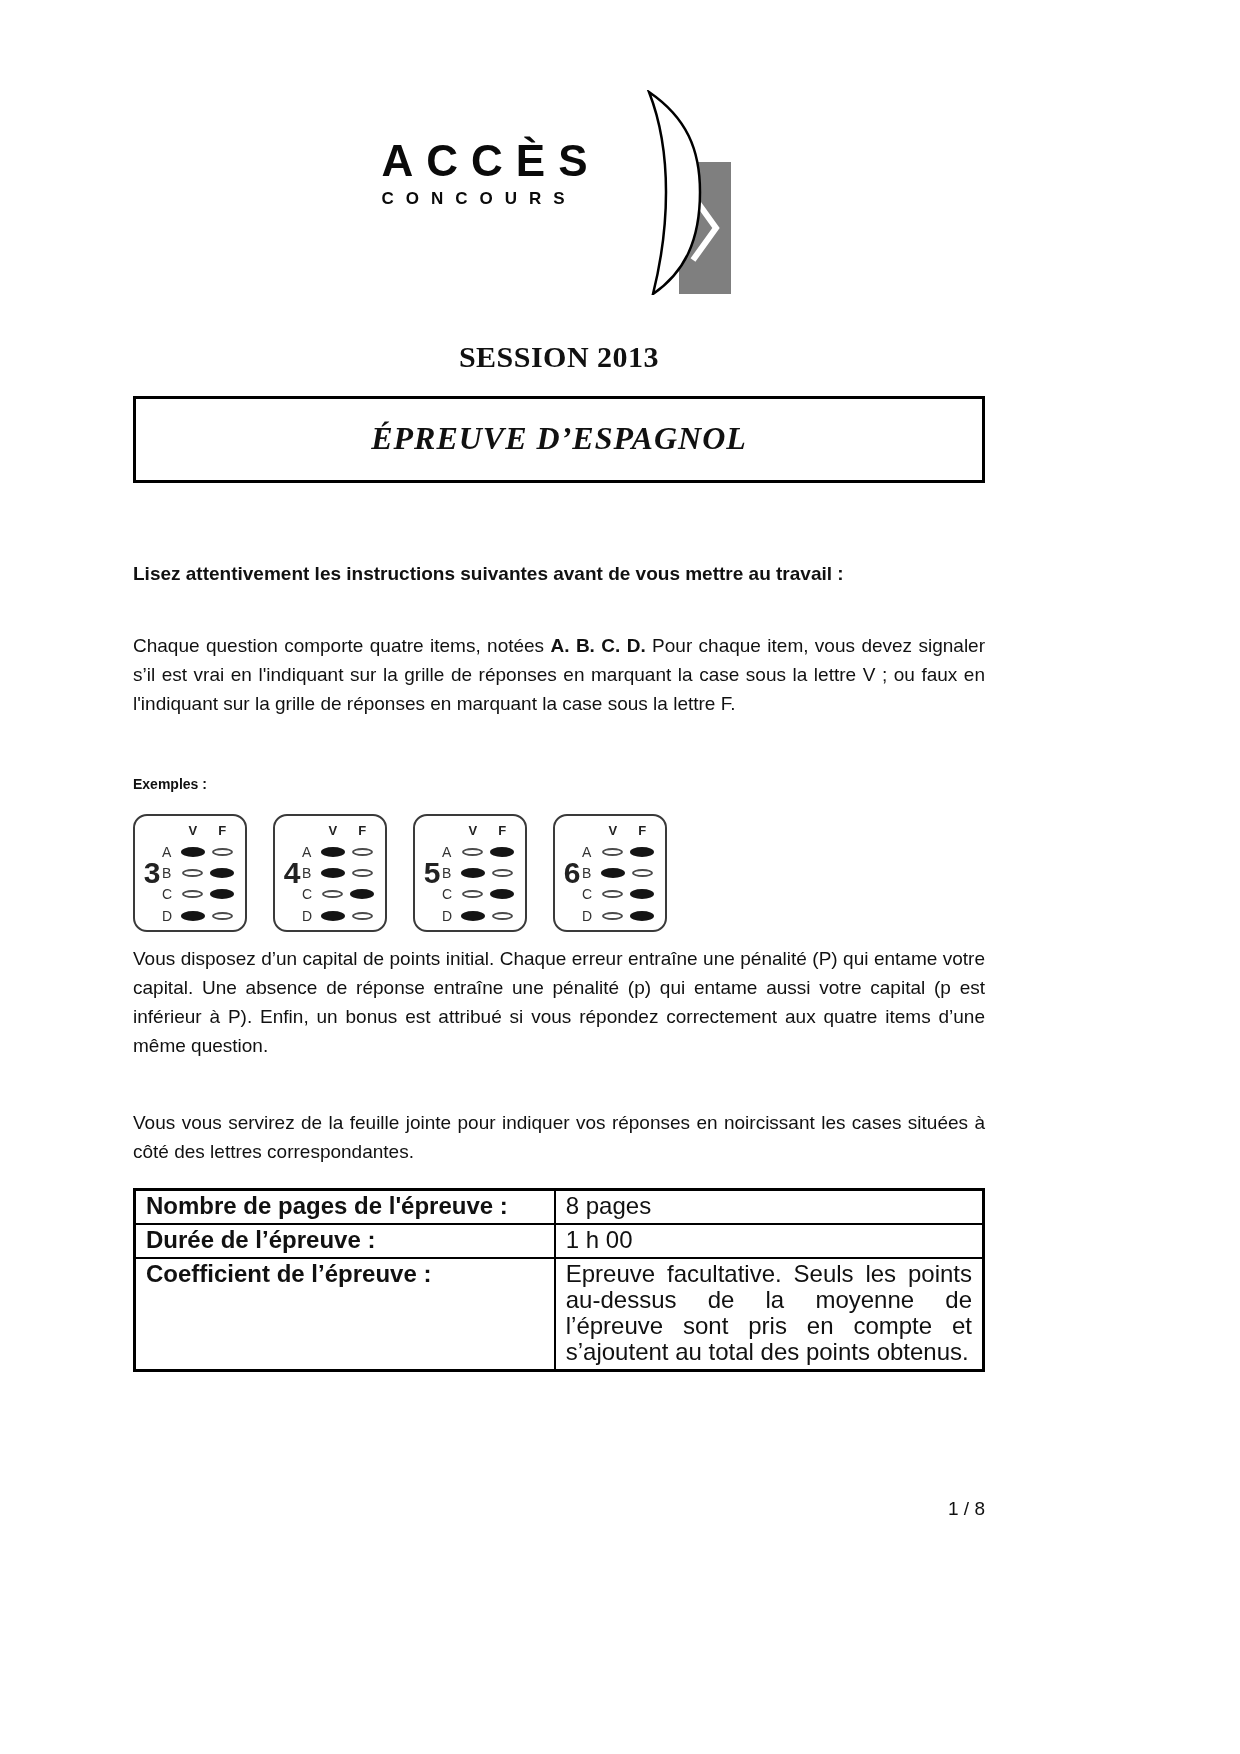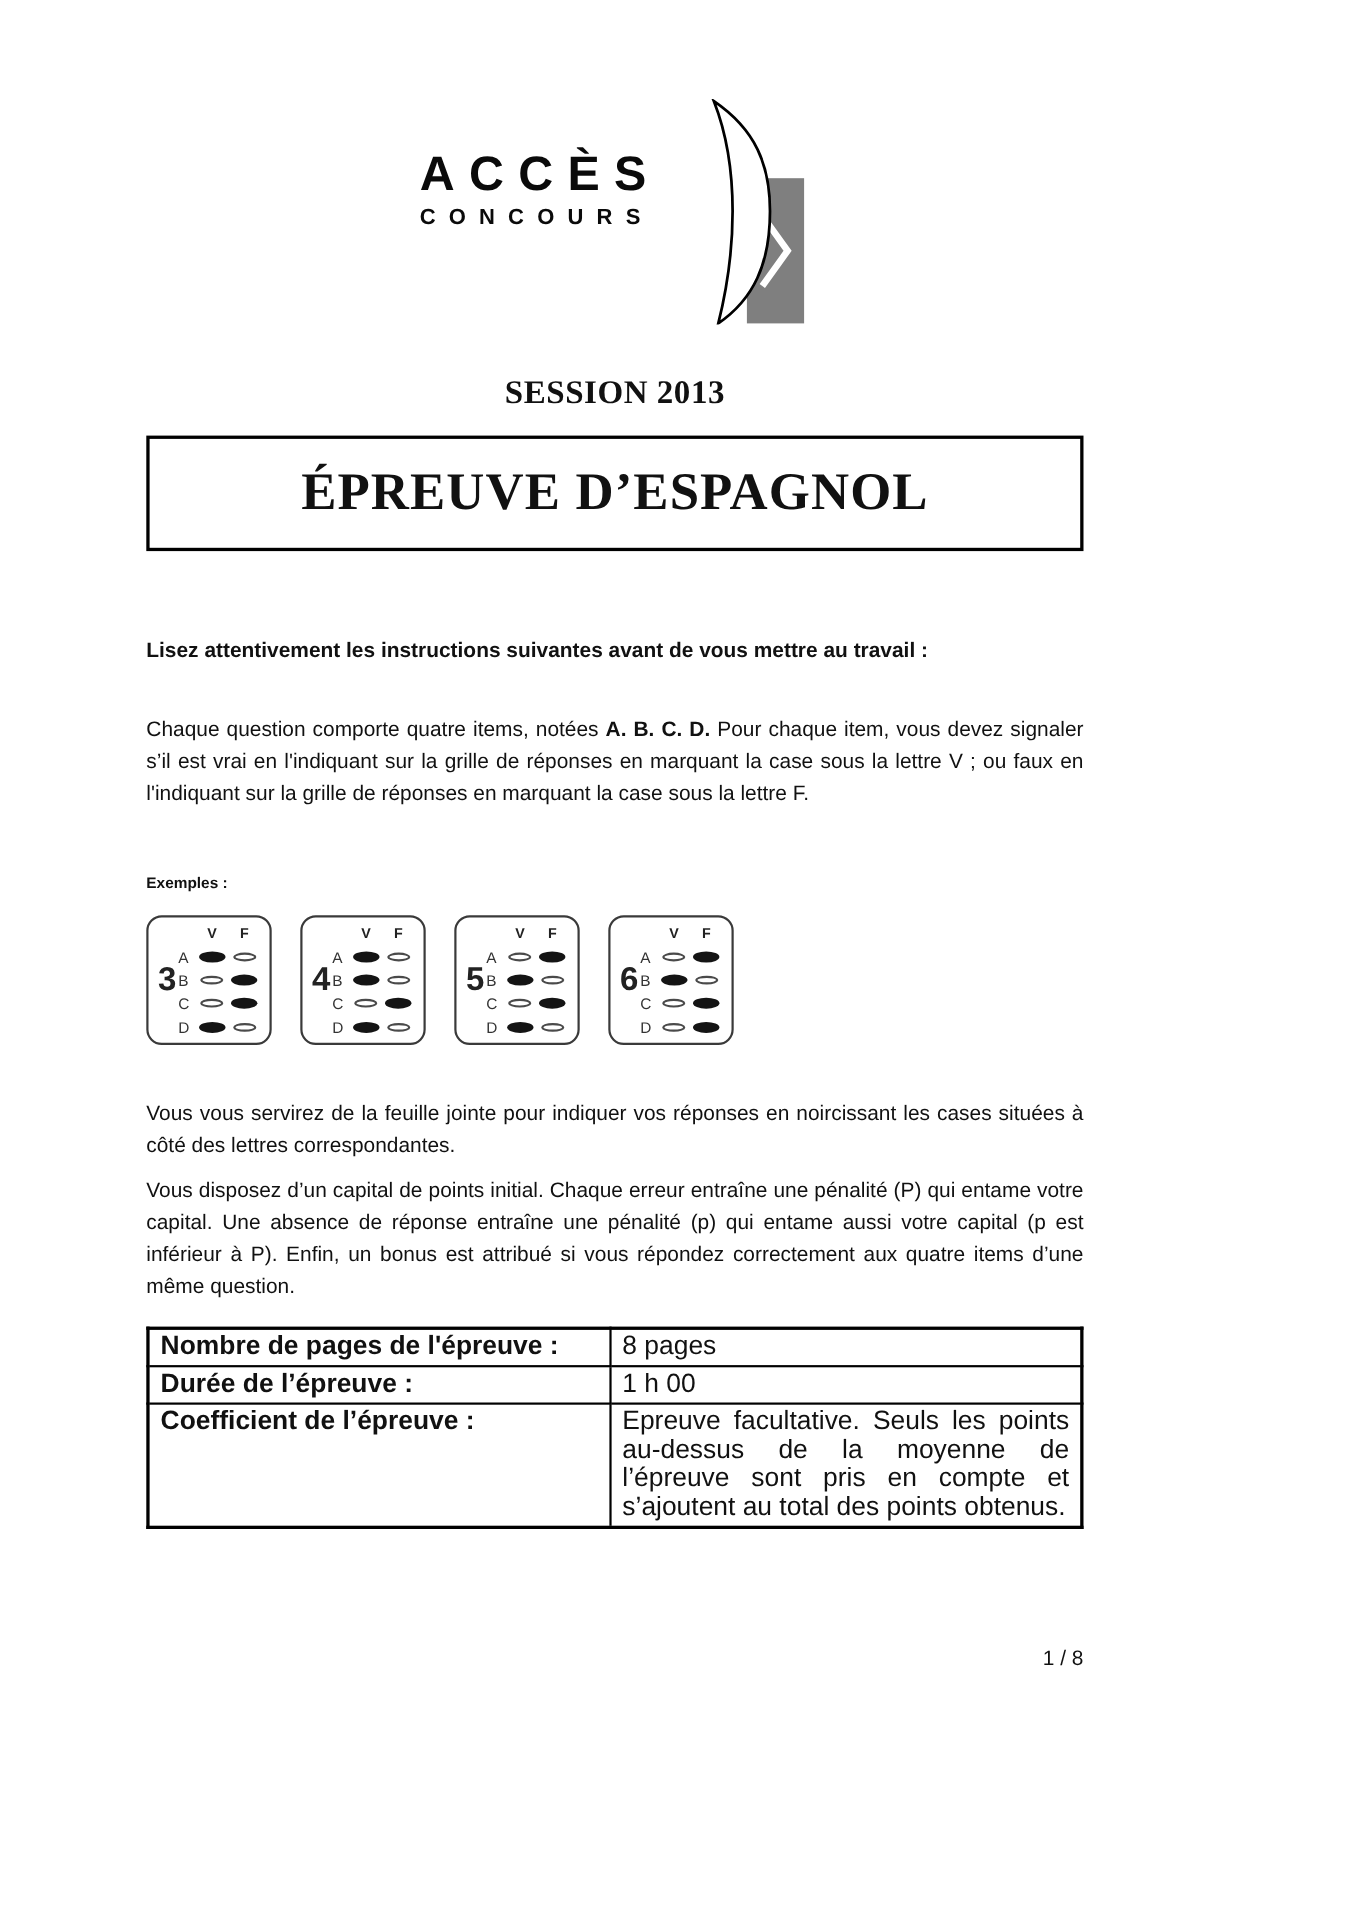--- a/index.html
+++ b/index.html
@@ -7,29 +7,29 @@
   body {
     width:1240px; height:1754px; position:relative; overflow:hidden;
     font-family:"Liberation Sans", sans-serif; color:#111;
   }
   .content { width:852px; margin-left:133px; padding-top:90px; }
 
   
   .logo { display:flex; justify-content:center; align-items:center; height:205px; margin-bottom:45px; }
   .logo-text { margin-bottom:38px; margin-right:-14px; text-align:left; z-index:1; }
   .logo-acces { font-size:44px; font-weight:bold; letter-spacing:13px; color:#0a0a0a; line-height:1; }
-  .logo-concours { font-size:20px; font-weight:bold; letter-spacing:12px; color:#0a0a0a; margin-top:6px; }
+  .logo-concours { font-size:17px; font-weight:bold; letter-spacing:12px; color:#0a0a0a; margin-top:6px; }
   .logo-mark { width:150px; height:205px; flex:0 0 auto; }
 
   
   .session { font-family:"Liberation Serif", serif; font-weight:bold; font-size:30px;
              text-align:center; margin-bottom:22px; letter-spacing:0.5px; }
   .title-box { border:3px solid #000; text-align:center; padding:21px 10px 23px; }
-  .title-box h1 { font-family:"Liberation Serif", serif; font-weight:bold; font-size:48px;
-                  letter-spacing:1px; }
+  .title-box h1 { font-family:"Liberation Serif", serif; font-weight:bold; font-size:32px;
+                  letter-spacing:1px;font-style:italic; }
 
   
   .intro { font-size:19px; font-weight:bold; margin-top:80px; }
   p.body-par { font-size:19px; line-height:29px; text-align:justify; }
   .p1 { margin-top:46px; }
   .examples-heading { font-size:14px; font-weight:bold; margin-top:58px; }
   .rules-heading { font-size:19px; font-weight:bold; margin-top:34px; }
   .rules-par { margin-top:12px; }
   .p2 { margin-top:48px; }
 
@@ -202,23 +202,23 @@
           </div>
           <div class="ag-row">
             <span class="ag-letter">D</span>
             <span class="oval empty"></span>
             <span class="oval filled"></span>
           </div>
         </div>
     </div>
   </div>
 
+  <p class="body-par rules-par">Vous disposez d’un capital de points initial. Chaque erreur entraîne une pénalité (P) qui entame votre capital. Une absence de réponse entraîne une pénalité (p) qui entame aussi votre capital (p est inférieur à P). Enfin, un bonus est attribué si vous répondez correctement aux quatre items d’une même question.</p>
+
   <p class="body-par p2">Vous vous servirez de la feuille jointe pour indiquer vos réponses en noircissant les cases situées à côté des lettres correspondantes.</p>
-
-  <p class="body-par rules-par">Vous disposez d’un capital de points initial. Chaque erreur entraîne une pénalité (P) qui entame votre capital. Une absence de réponse entraîne une pénalité (p) qui entame aussi votre capital (p est inférieur à P). Enfin, un bonus est attribué si vous répondez correctement aux quatre items d’une même question.</p>
 
   <table class="info-table">
     <tbody>
       <tr>
         <td class="tlabel">Nombre de pages de l'épreuve :</td>
         <td class="tvalue">8 pages</td>
       </tr>
       <tr>
         <td class="tlabel">Durée de l’épreuve :</td>
         <td class="tvalue">1 h 00</td>

